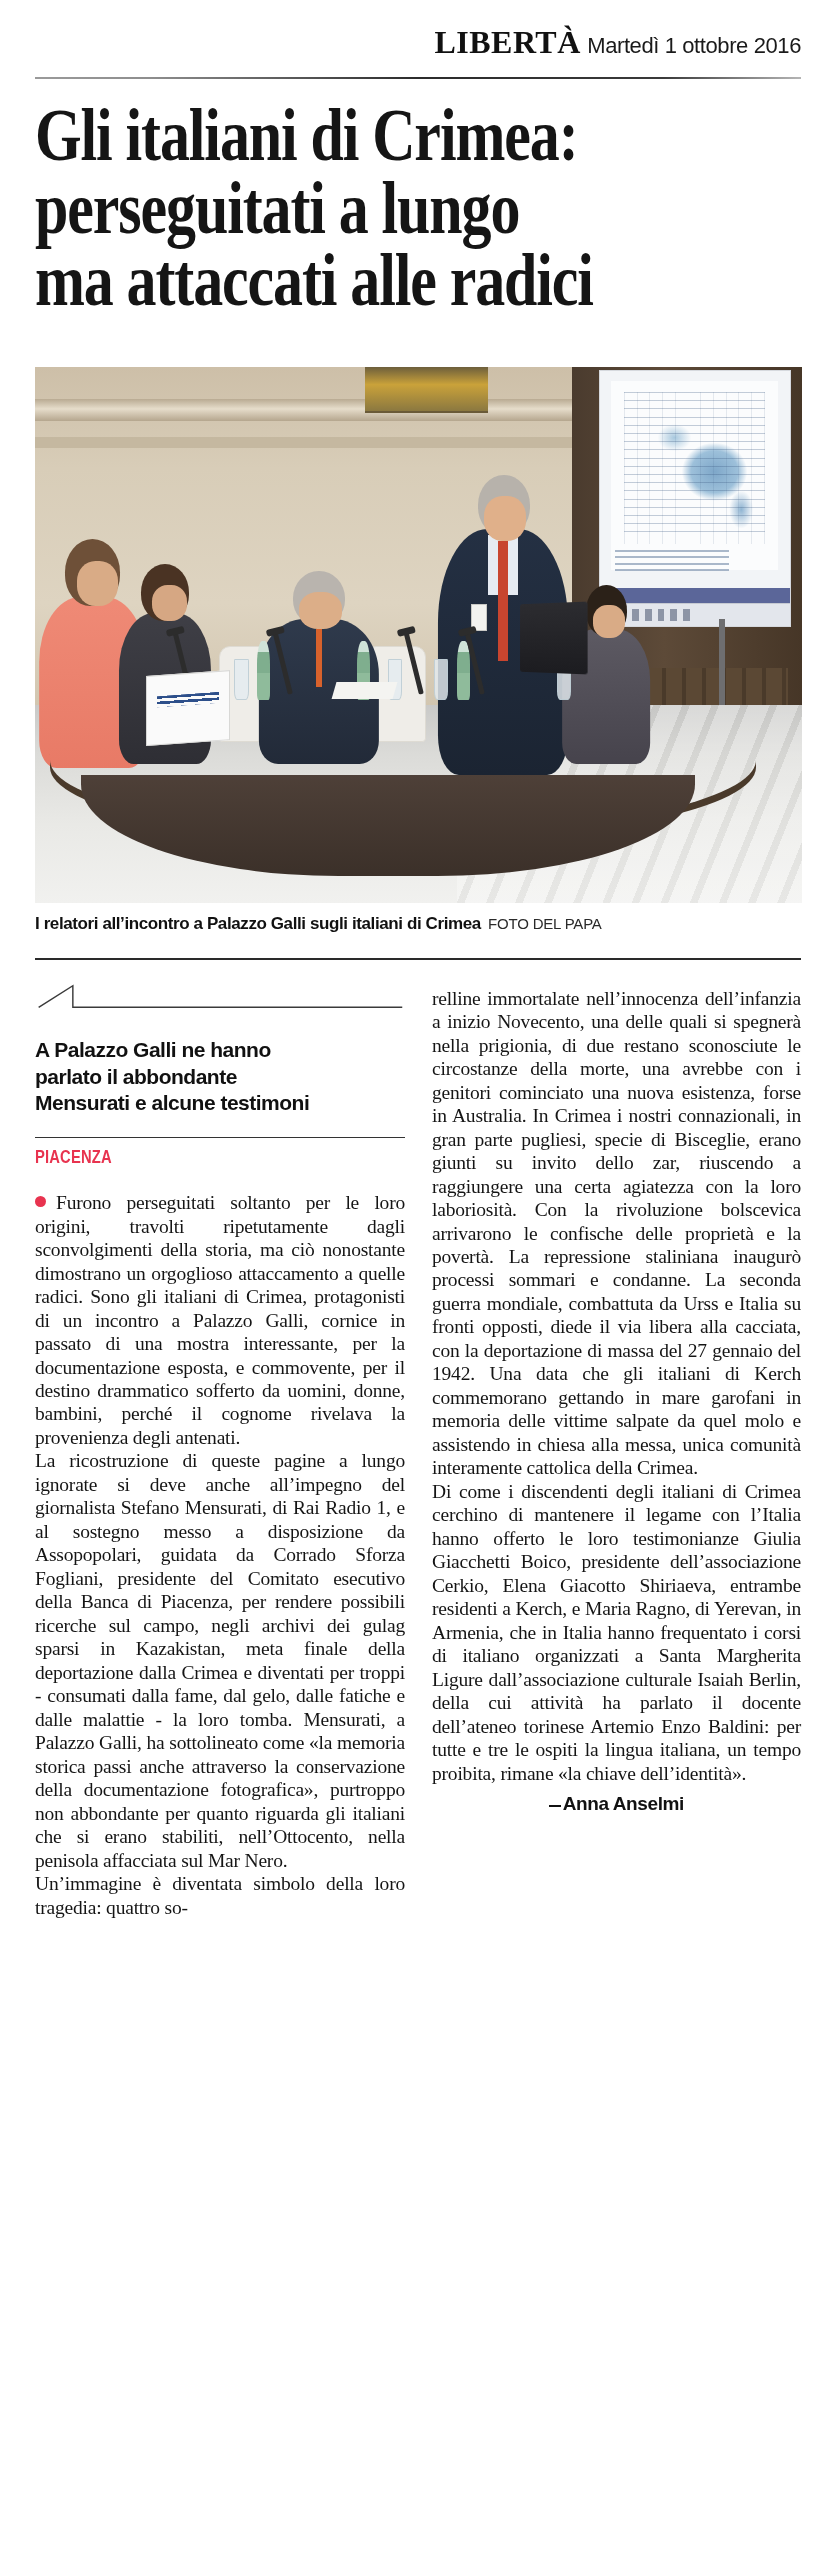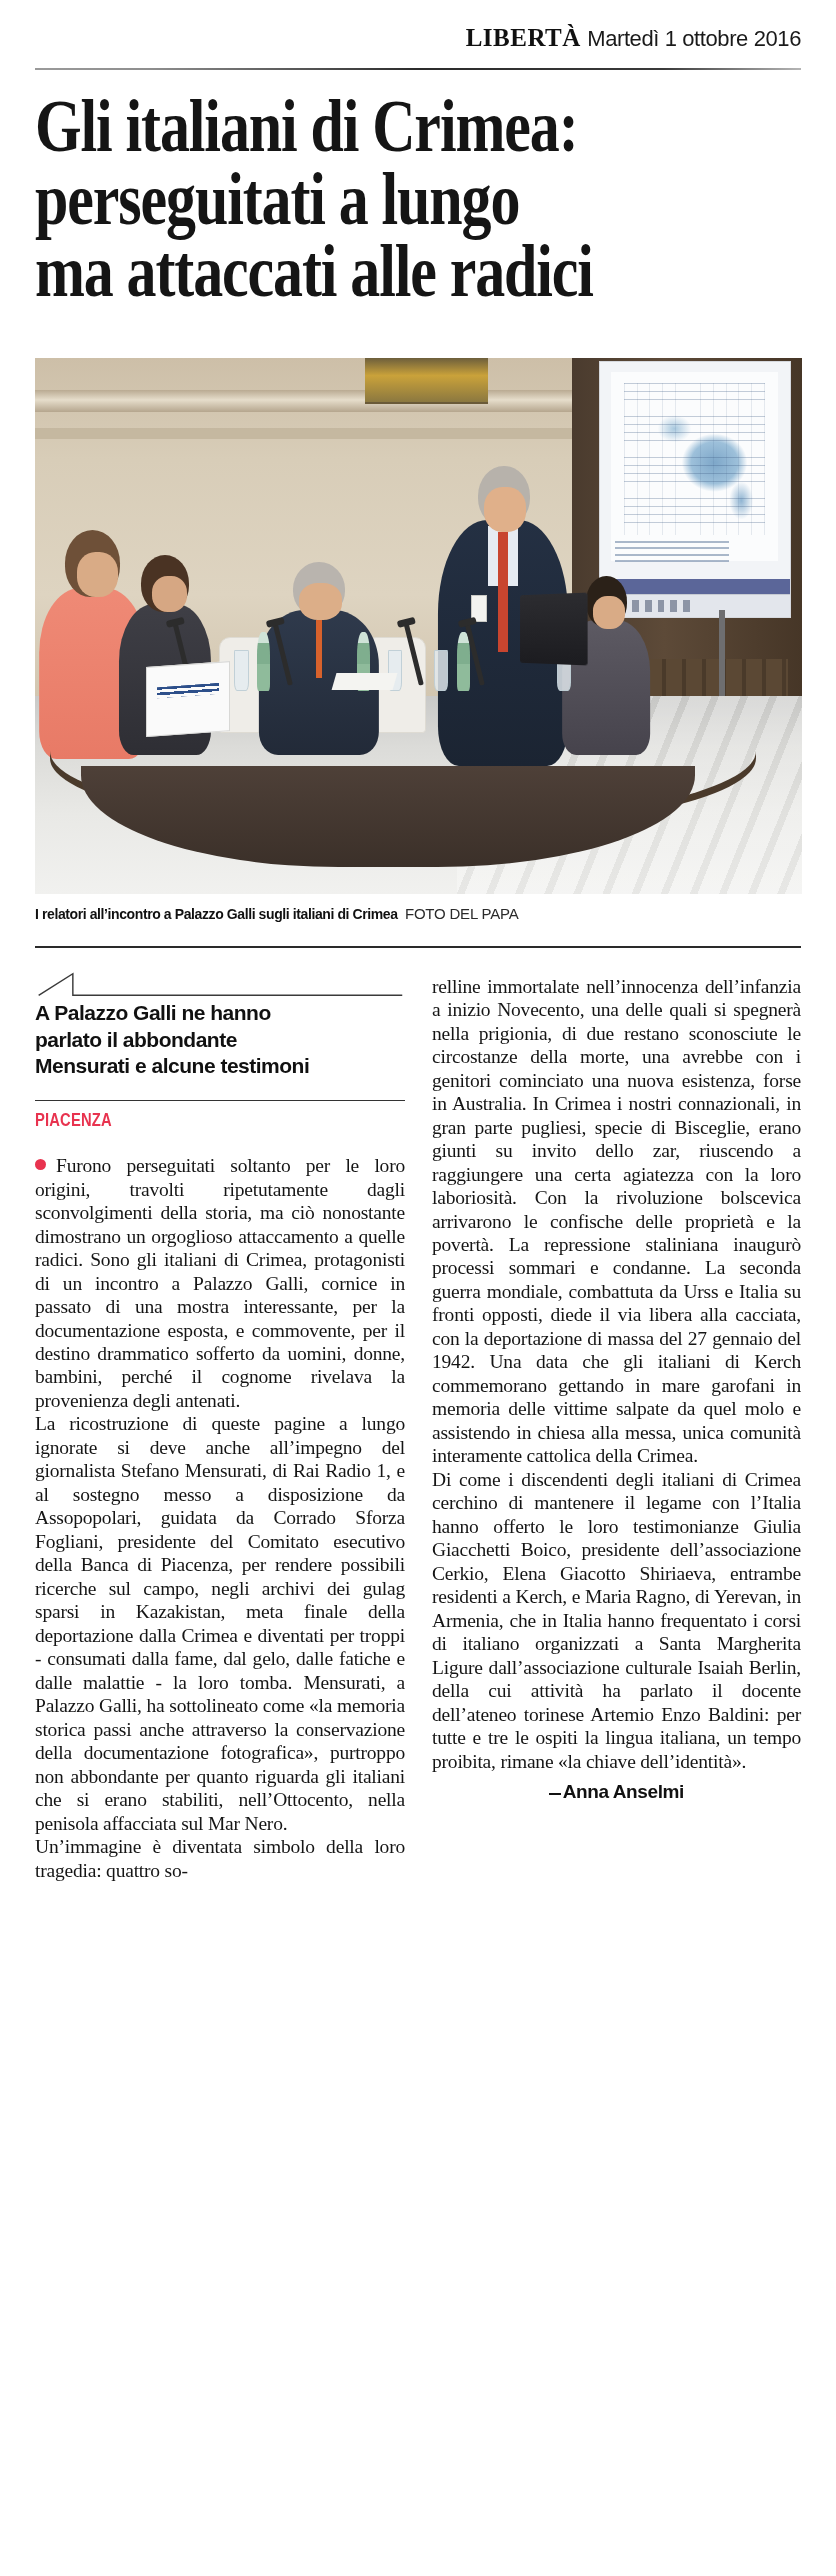--- a/index.html
+++ b/index.html
@@ -26,21 +26,21 @@
 
   
   .masthead {
     padding-top: 23.6px;
     text-align: right;
     white-space: nowrap;
   }
   .masthead-brand {
     font-family: "Liberation Serif", "DejaVu Serif", serif;
     font-weight: bold;
-    font-size: 25px;
+    font-size: 32px;
     letter-spacing: 0.5px;
     color: #111;
     display: inline;
     vertical-align: baseline;
   }
   .masthead-date {
     font-family: "Liberation Sans", "DejaVu Sans", sans-serif;
     font-size: 22px;
     letter-spacing: -0.4px;
     color: #1a1a1a;
@@ -241,21 +241,21 @@
   }
 
   
   .caption {
     margin-top: 11px;
     font-family: "Liberation Sans", "DejaVu Sans", sans-serif;
     font-size: 0;
     white-space: nowrap;
   }
   .caption-main {
-    font-size: 14px;
+    font-size: 17px;
     font-weight: bold;
     letter-spacing: -0.4px;
     color: #111;
   }
   .caption-credit {
     font-size: 15px;
     font-weight: normal;
     letter-spacing: -0.2px;
     color: #2a2a2a;
     margin-left: 7.3px;
@@ -278,21 +278,21 @@
   
   .pennant {
     margin-top: 23.6px;
     width: 100%;
     height: 27px;
     position: relative;
   }
   .pennant svg { display: block; }
 
   .subhead {
-    margin-top: 2px;
+    margin-top: 27px;
     font-family: "Liberation Sans", "DejaVu Sans", sans-serif;
     font-weight: bold;
     font-size: 21px;
     line-height: 1.26;
     letter-spacing: -0.5px;
     color: #111;
   }
 
   .rule-kicker {
     margin-top: 20px;

